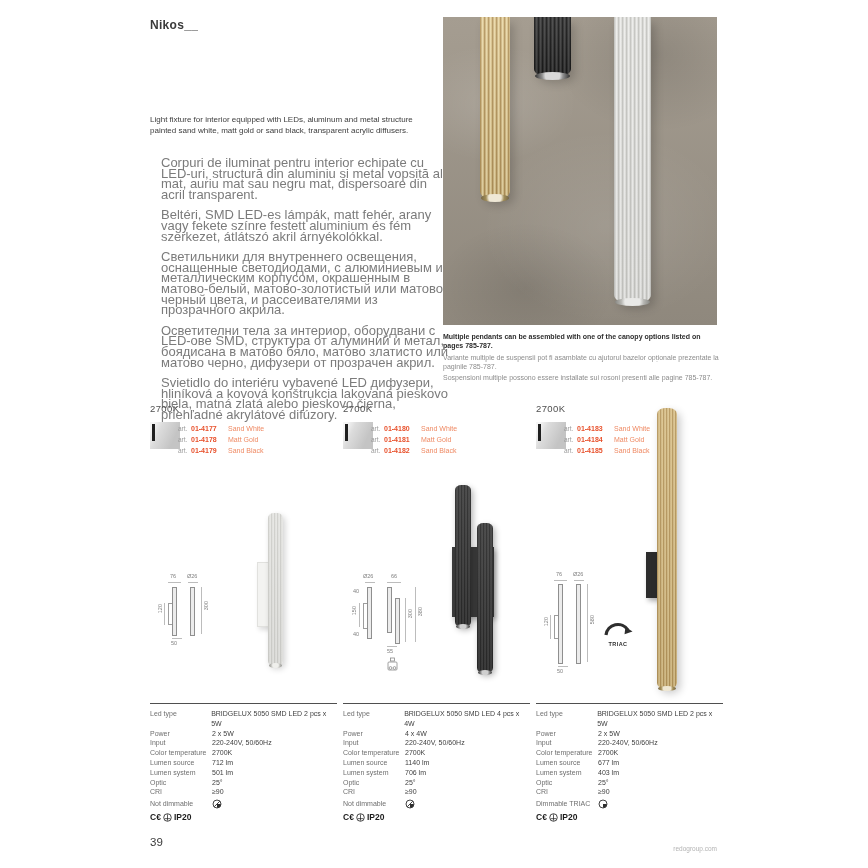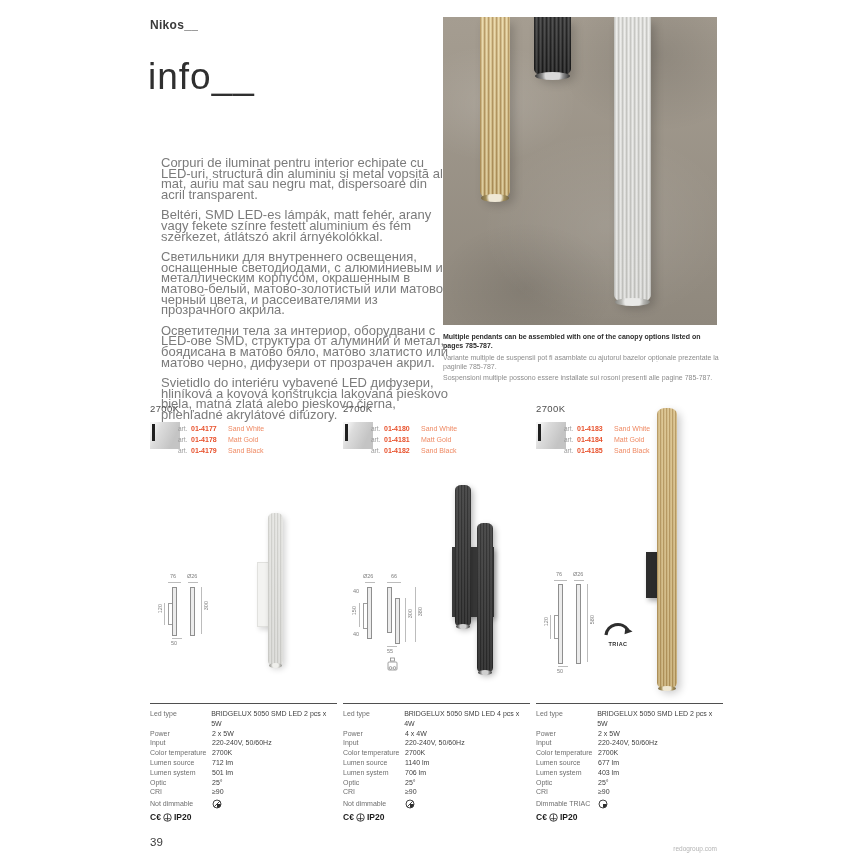--- a/index.html
+++ b/index.html
@@ -96,21 +96,21 @@
   
   .pagenum{position:absolute;left:150px;top:836px;font-size:11.5px;color:#3a3a3a;}
   .website{position:absolute;left:517px;top:845px;width:200px;text-align:right;font-size:6.5px;color:#b3b3b3;}
 </style>
 </head>
 <body>
 
 <div class="stage">
 
   <div class="brand">Nikos__</div>
-  <div class="title">info__</div>
+  <div class="intro">Light fixture for interior equipped with LEDs, aluminum and metal structure painted sand white, matt gold or sand black, transparent acrylic diffusers.</div>
 
   <div class="paras">
     <p>Corpuri de iluminat pentru interior echipate cu LED-uri, structură din aluminiu și metal vopsită alb mat, auriu mat sau negru mat, dispersoare din acril transparent.</p>
     <p>Beltéri, SMD LED-es lámpák, matt fehér, arany vagy fekete színre festett aluminium és fém szerkezet, átlátszó akril árnyékolókkal.</p>
     <p>Светильники для внутреннего освещения, оснащенные светодиодами, с алюминиевым и металлическим корпусом, окрашенным в матово-белый, матово-золотистый или матово-черный цвета, и рассеивателями из прозрачного акрила.</p>
     <p>Осветителни тела за интериор, оборудвани с LED-ове SMD, структура от алуминий и метал, боядисана в матово бяло, матово златисто или матово черно, дифузери от прозрачен акрил.</p>
     <p>Svietidlo do interiéru vybavené LED дифузери, hliníková a kovová konštrukcia lakovaná pieskovo biela, matná zlatá alebo pieskovo čierna, priehľadné akrylátové difúzory.</p>
   </div>
 
   <div class="photo">

